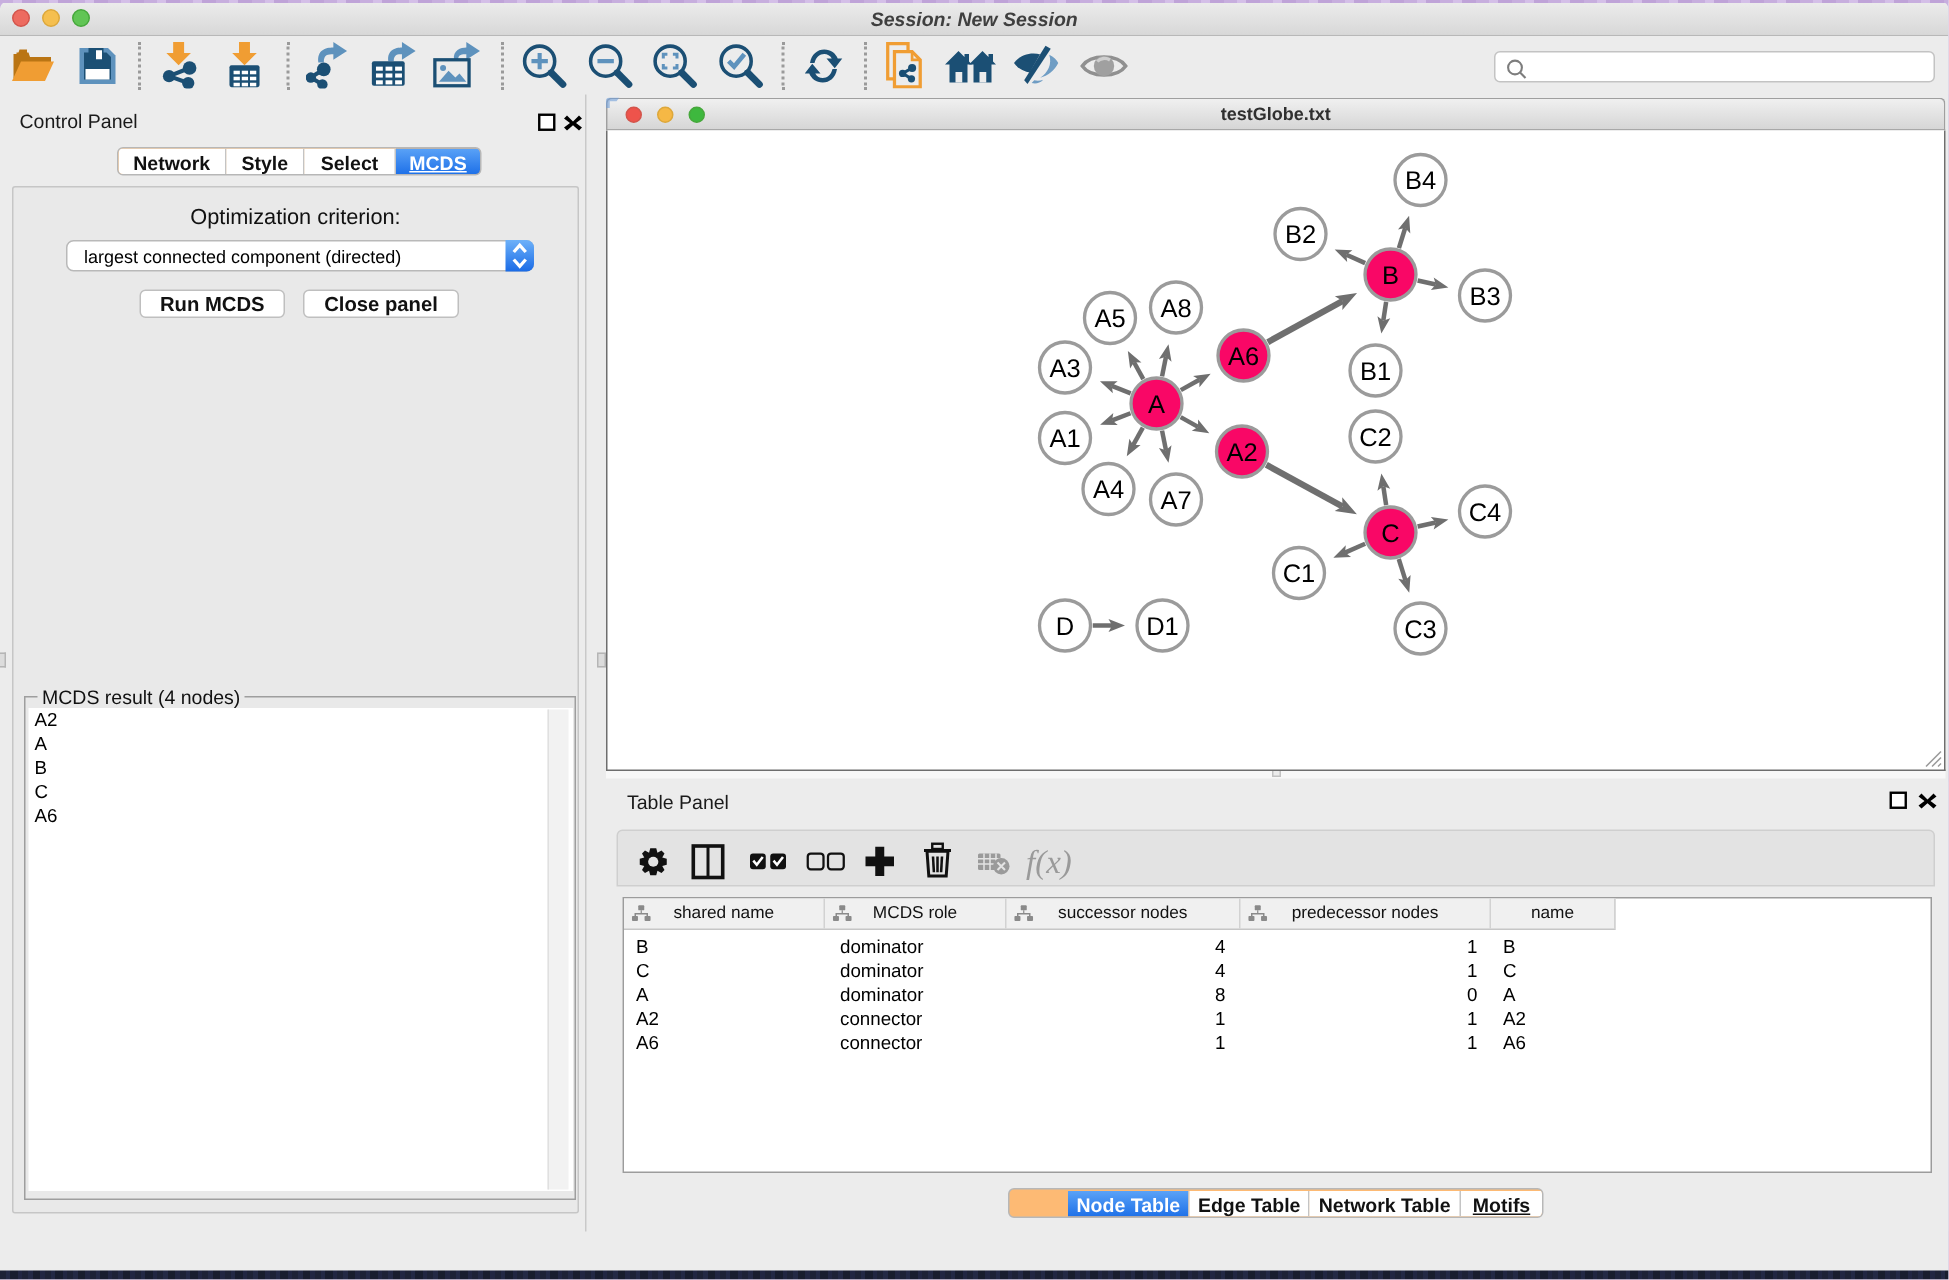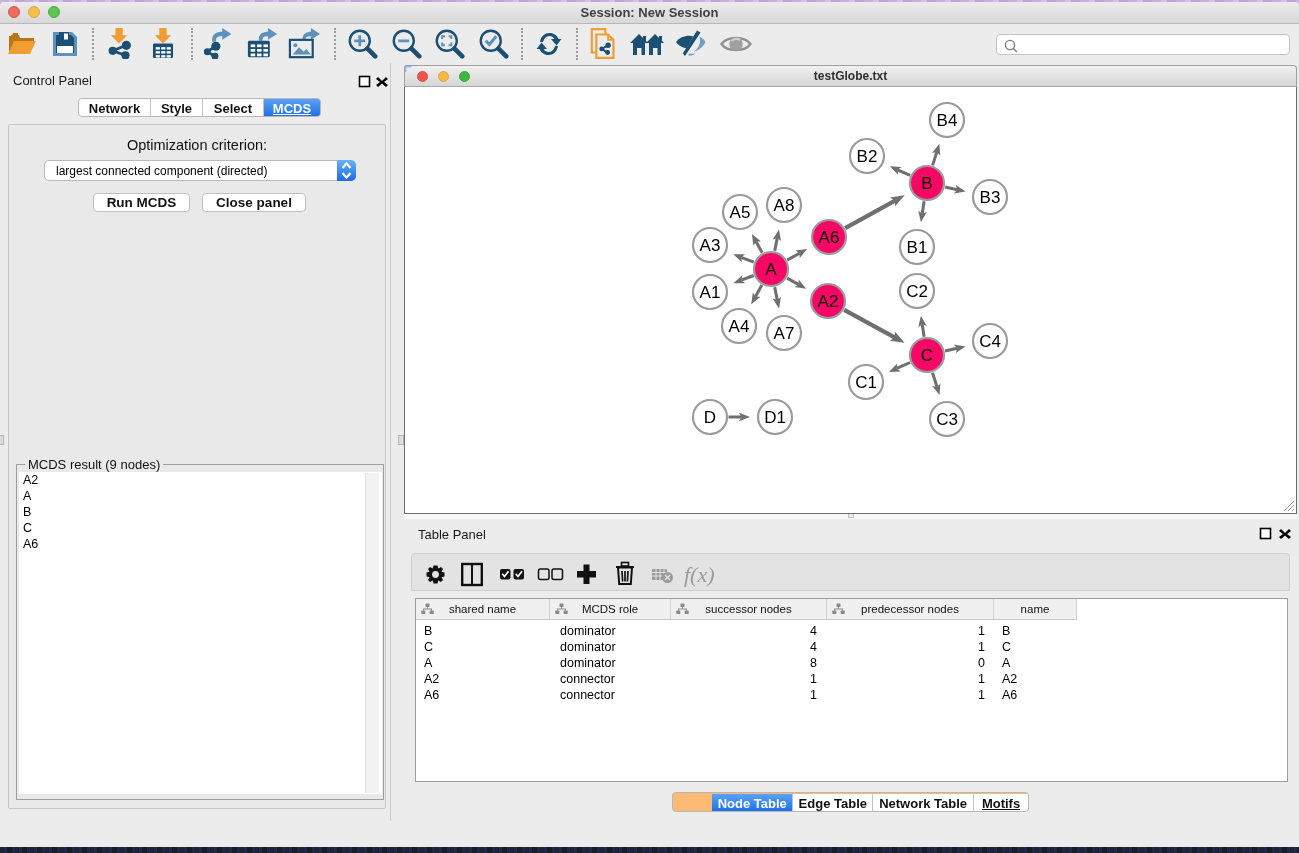--- a/index.html
+++ b/index.html
@@ -6,21 +6,21 @@
 html,body { width:1299px; height:853px; overflow:hidden; font-family:"Liberation Sans", sans-serif; }
 body { background:#c9b1e0; position:relative; }
 .abs { position:absolute; }
 #appwin {
   position:absolute; left:0; top:1px; width:1299px; height:847px;
   background:#ececec; border-radius:5px 5px 0 0; overflow:hidden;
 }
 #titlebar {
   position:absolute; left:0; top:0; width:1299px; height:23px;
   background:linear-gradient(#ececec,#d8d8d8);
-  border-bottom:1px solid #b8b8b8; border-radius:6px 6px 0 0;
+  border-bottom:1px solid #b8b8b8; border-radius:6px 6px 0 0;font-style:italic;
 }
 .tl { position:absolute; top:5px; width:12px; height:12px; border-radius:50%; }
 #titletext { position:absolute; top:4px; width:100%; text-align:center; font-size:13px; color:#3f3f3f; font-weight:bold; }
 #toolbar { position:absolute; left:0; top:24px; width:1299px; height:38px; background:#ececec; }
 .sep { position:absolute; top:3px; width:0; height:32px; border-left:2px dotted #9a9a9a; }
 .ticon { position:absolute; top:0; }
 #searchbox { position:absolute; left:996px; top:9px; width:294px; height:21px; background:#fff; border:1px solid #c3c3c3; border-radius:4px; }
 
 #ctlpanel { position:absolute; left:0; top:62px; width:391px; height:758px; background:#ececec; border-right:1px solid #c9c9c9; }
 #ctl-title { position:absolute; left:13px; top:10px; font-size:13px; color:#1a1a1a; }
@@ -224,21 +224,21 @@
       <div id="dropdown">
         <div class="dtext">largest connected component (directed)</div>
         <div class="spin"><svg width="19" height="21" viewBox="0 0 19 21">
               <path d="M5.5 8 L9.5 3.5 L13.5 8" fill="none" stroke="#fff" stroke-width="2.2"></path>
               <path d="M5.5 13 L9.5 17.5 L13.5 13" fill="none" stroke="#fff" stroke-width="2.2"></path>
             </svg></div>
       </div>
       <div class="btn" style="left:84px; top:68px; width:97px;">Run MCDS</div>
       <div class="btn" style="left:193px; top:68px; width:104px;">Close panel</div>
       <div id="groupbox">
-        <div id="grouplabel">MCDS result (9 nodes)</div>
+        <div id="grouplabel">MCDS result (4 nodes)</div>
         <div id="listbox">
           <div class="li">A2</div>
           <div class="li">A</div>
           <div class="li">B</div>
           <div class="li">C</div>
           <div class="li">A6</div>
           <div id="lb-scroll"></div>
         </div>
       </div>
     </div>

